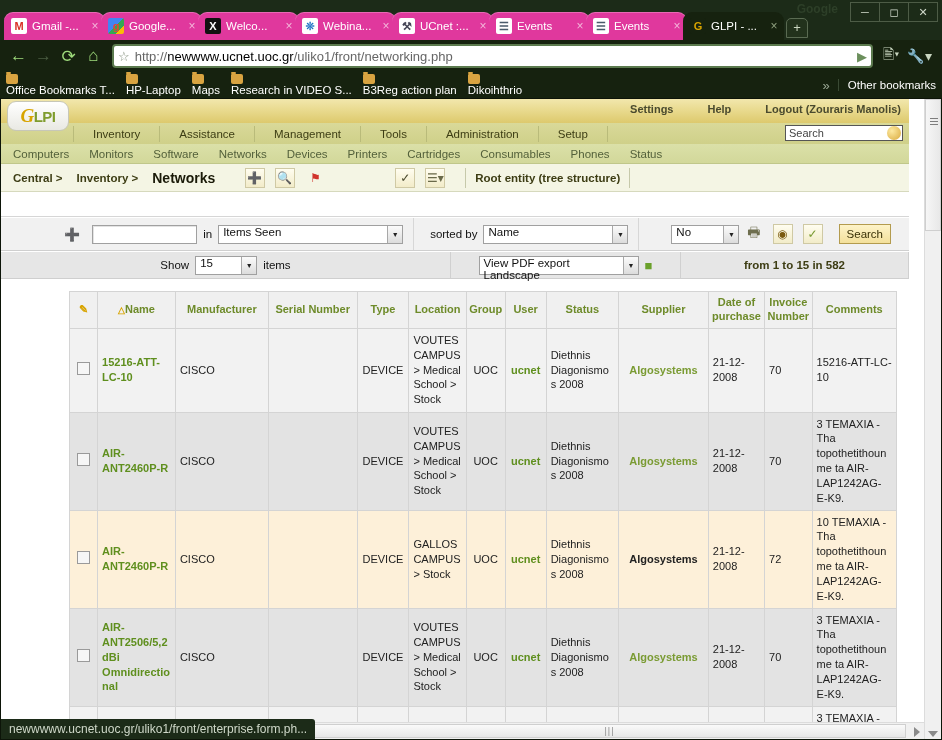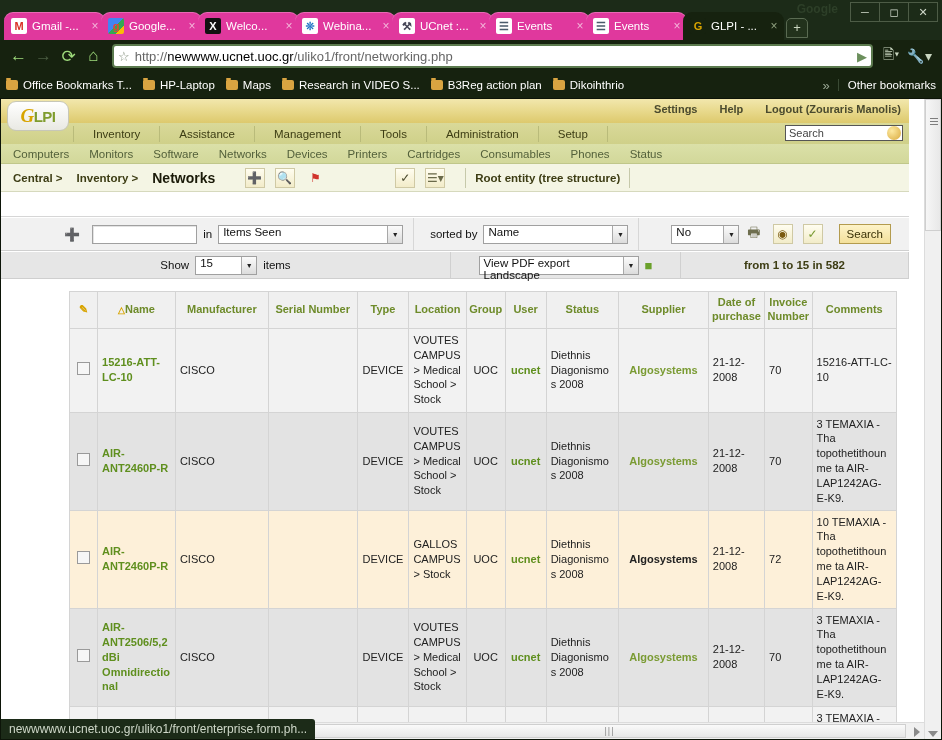--- a/index.html
+++ b/index.html
@@ -161,23 +161,24 @@
     height: 26px;
     display: flex;
     align-items: center;
     padding: 0 6px;
     background: #16220f;
     color: #ffffff;
     font-size: 11.5px;
     position: relative;
   }
   .bm {
-    display: flex; align-items: center;
+    display: flex; align-items: flex-start;
     margin-right: 11px;
     white-space: nowrap;
+    flex-direction: column;
   }
   .bm .bmicon {
     width: 12px; height: 10px;
     background: #d9a441;
     border-radius: 1px 2px 2px 2px;
     margin-right: 5px;
     position: relative;
   }
   .bm .bmicon:before {
     content: "";
@@ -234,21 +235,21 @@
     color: #d8a400;
     font-family: "Liberation Serif", serif;
     font-size: 19px;
     font-style: italic;
   }
   #glpi-logo .lpi { color: #7f9c2e; }
   #glpi-top-links {
     position: absolute;
     right: 8px; top: 4px;
     display: flex;
-    gap: 22px;
+    gap: 34px;
     font-size: 11px;
     color: #4a4a2e;
     font-weight: bold;
   }
   #glpi-top-links span { cursor: pointer; }
 
   #glpi-menu {
     height: 21px;
     background: linear-gradient(to bottom,#d9d999 0%, #cfd089 100%);
     display: flex;

